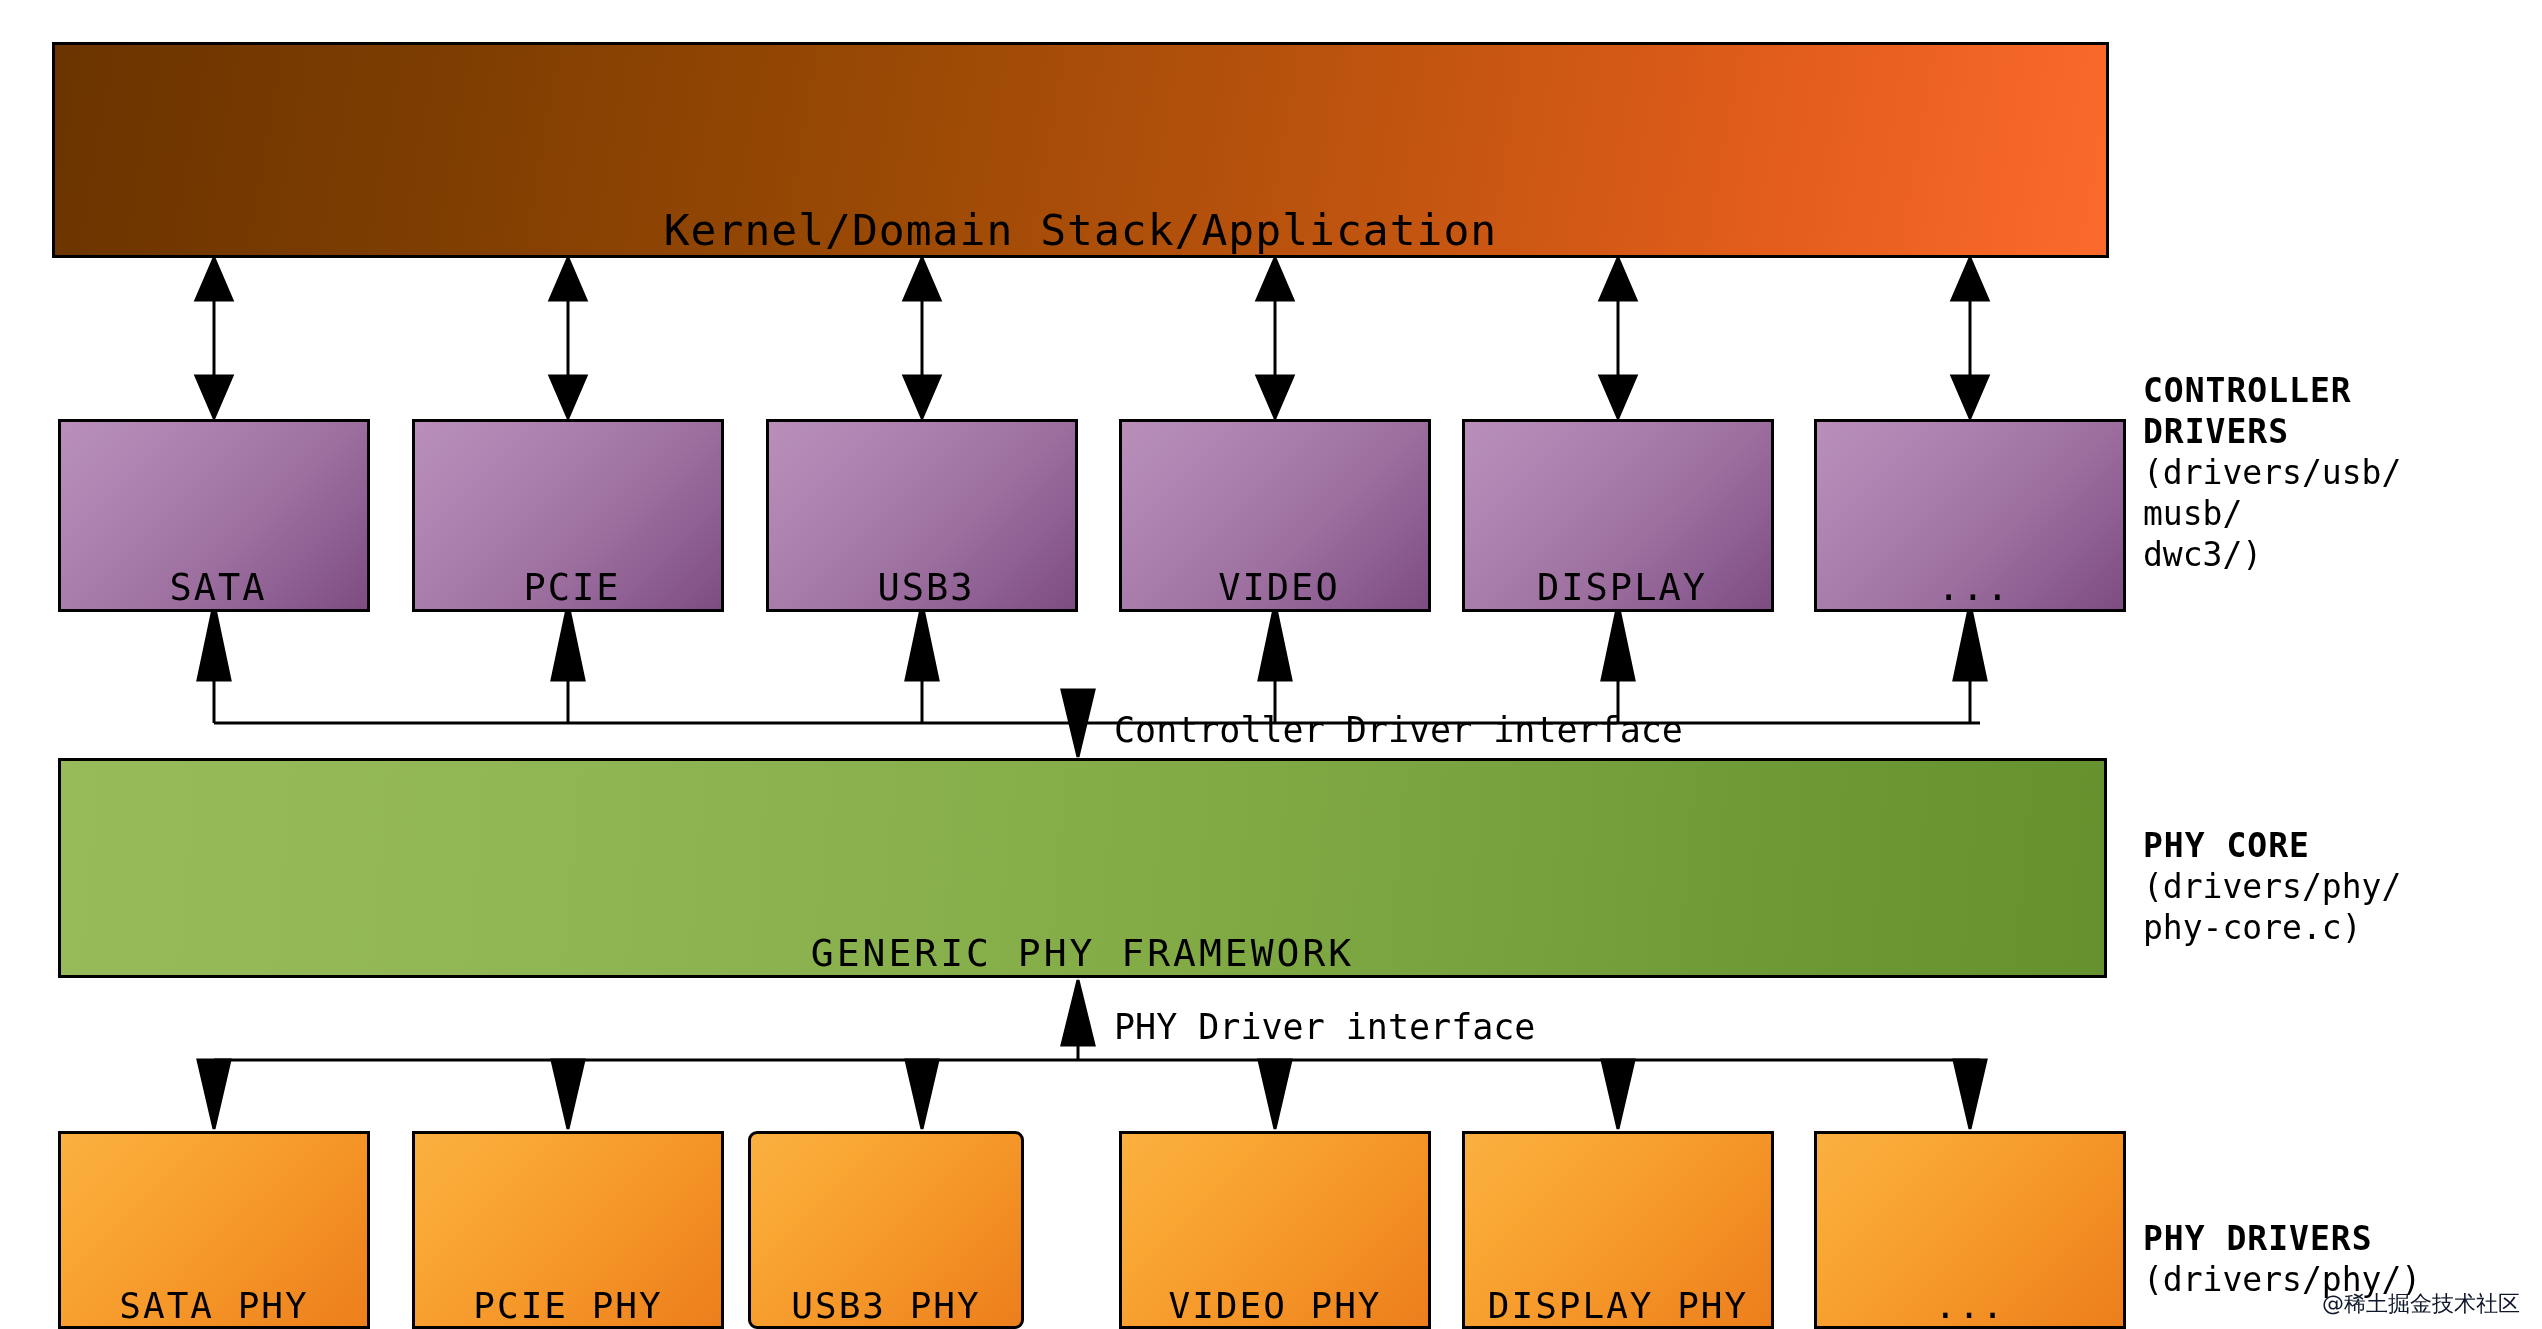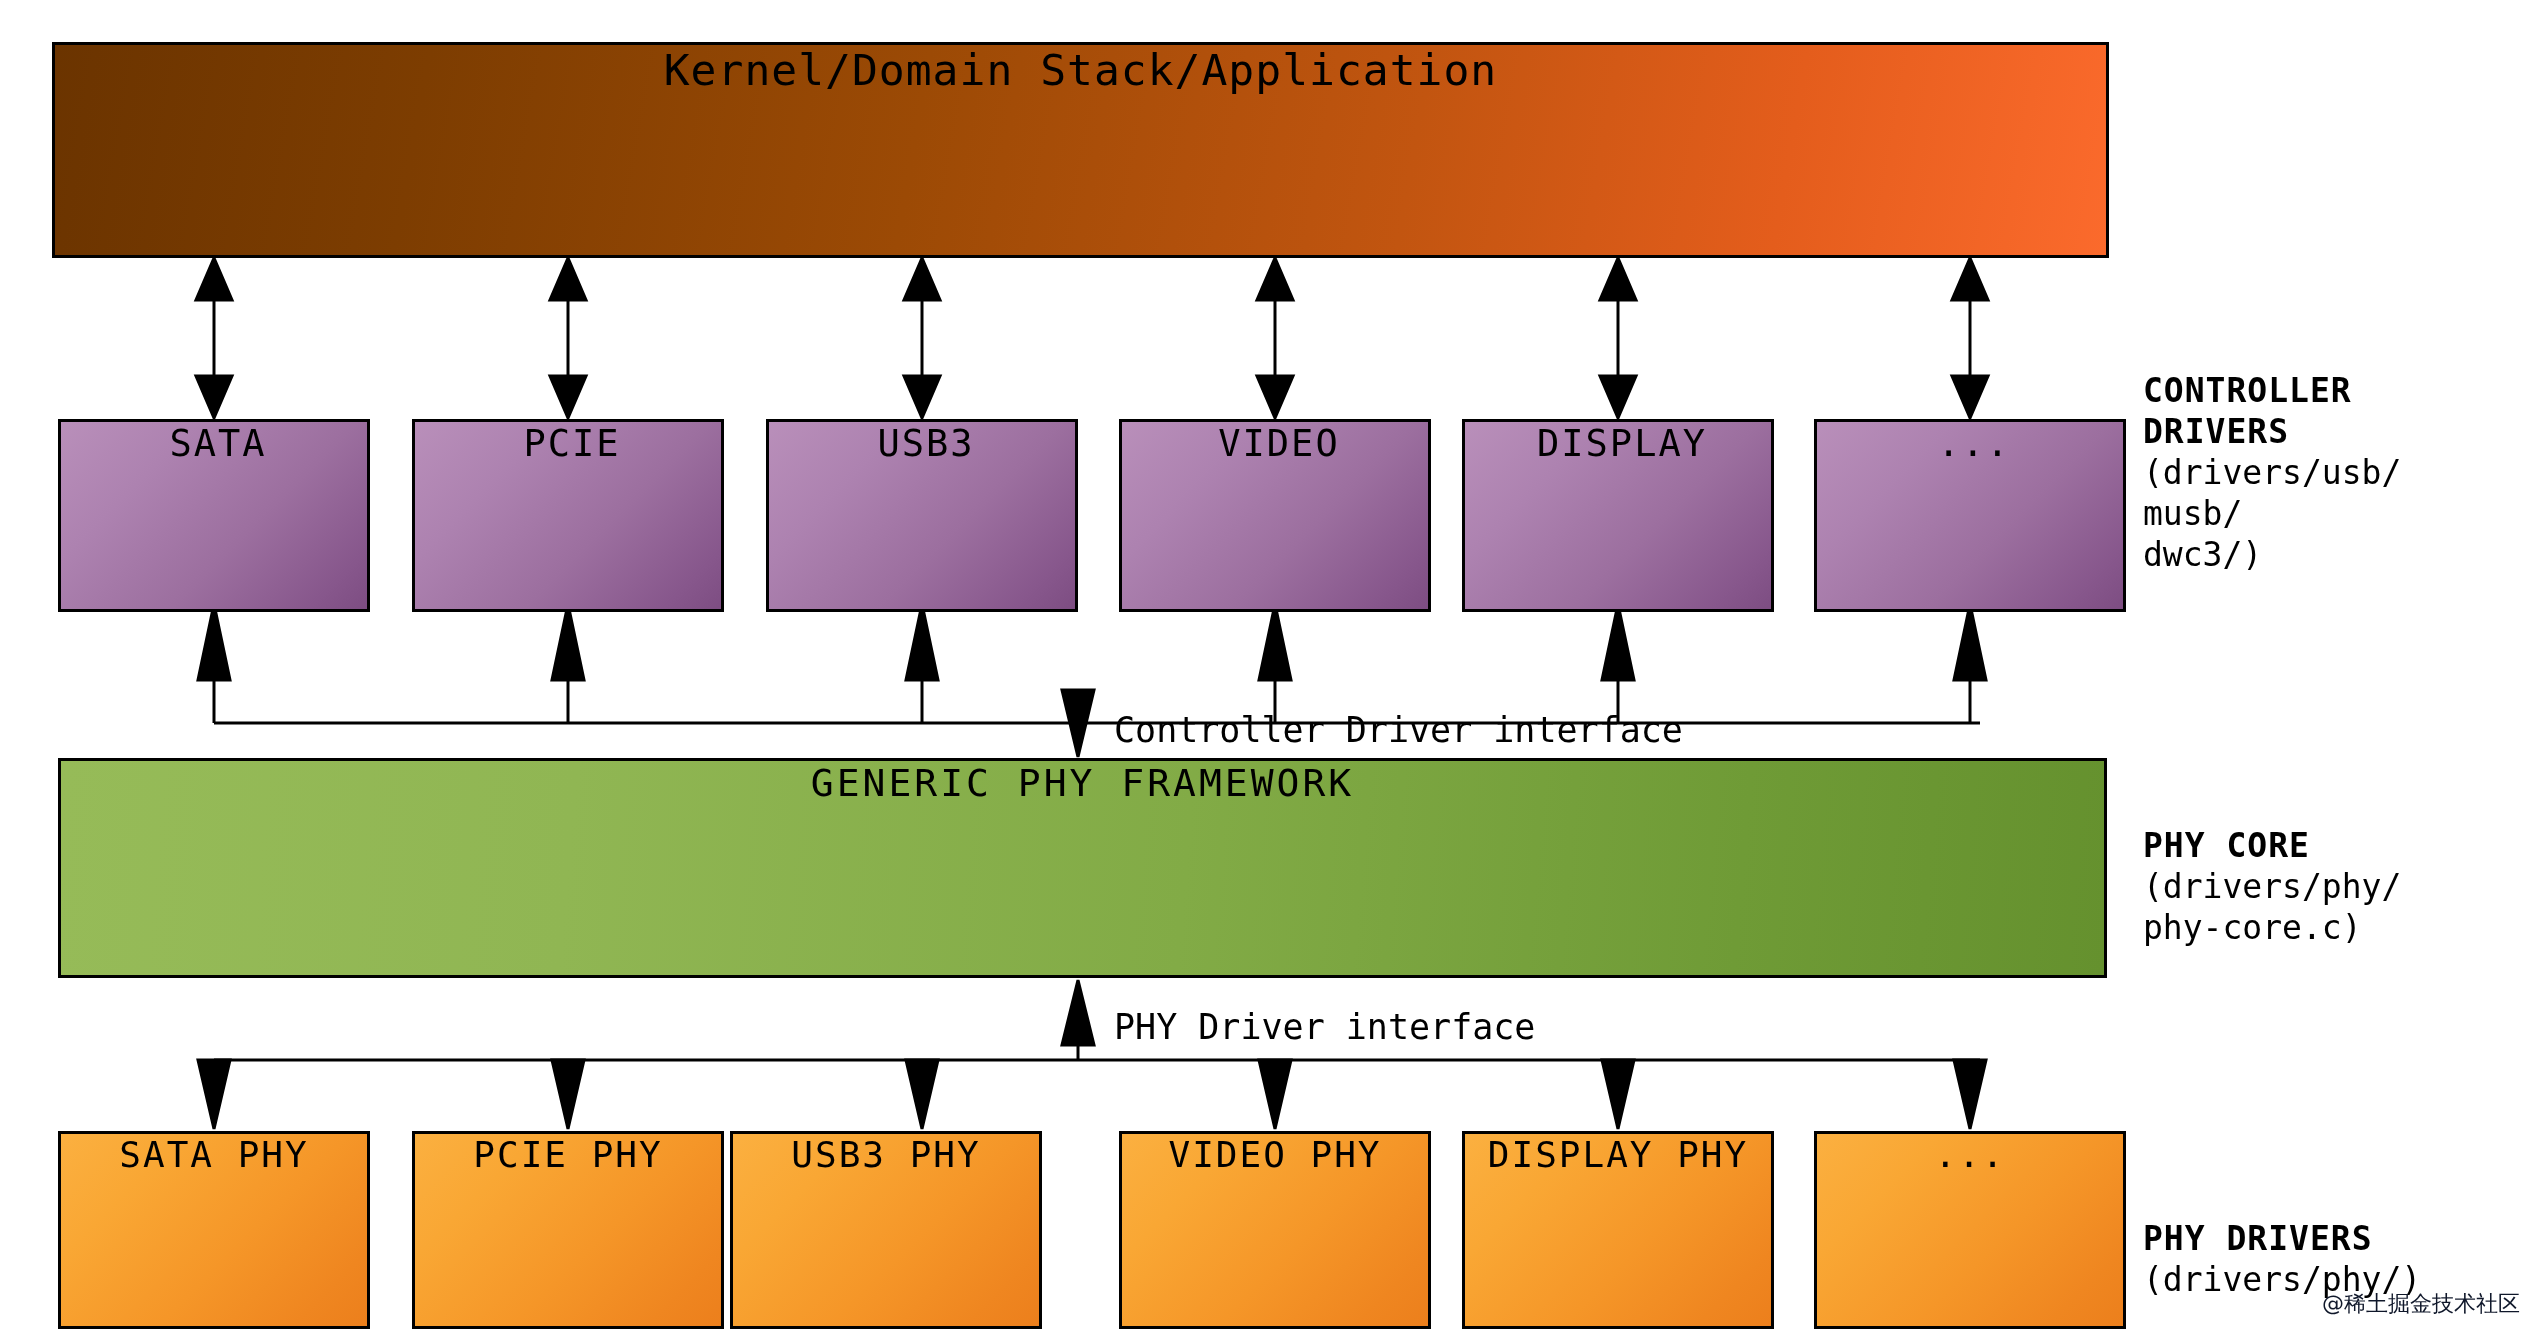--- a/index.html
+++ b/index.html
@@ -7,21 +7,21 @@
     width:2542px;height:1329px;position:relative;overflow:hidden;
     font-family:"DejaVu Sans Mono","Liberation Mono",monospace;
   }
   .stage{position:absolute;left:0;top:0;width:2542px;height:1329px;}
 
   
   .box{
     position:absolute;
     border:3px solid #000;
     box-sizing:border-box;
-    display:flex;align-items:flex-start;justify-content:center;
+    display:flex;align-items:flex-end;justify-content:center;
     color:#000;
     white-space:nowrap;
   }
 
   
   .banner{
     left:52px;top:42px;width:2057px;height:216px;
     background:linear-gradient(100deg,#6b3400 0%,#7d3d01 18%,#9c4a05 42%,#c25510 66%,#e45d1c 84%,#fb6a2c 100%);
     font-size:43px;letter-spacing:1px;
   }
@@ -48,21 +48,21 @@
 
   
   .phy{
     top:1131px;height:198px;
     background:linear-gradient(135deg,#fbb040 0%,#f9a734 25%,#f59628 58%,#ef8620 85%,#ec7f1c 100%);
     font-size:36px;letter-spacing:2px;
     overflow:visible;
   }
   .phy.p0{left:58px;width:312px;}
   .phy.p1{left:412px;width:312px;}
-  .phy.p2{left:730px;width:312px;}
+  .phy.p2{left:748px;width:276px;border-radius:9px;}
   .phy.p3{left:1119px;width:312px;}
   .phy.p4{left:1462px;width:312px;}
   .phy.p5{left:1814px;width:312px;}
   .phy .lbl{display:block;}
 
   
   .side{position:absolute;font-size:33px;line-height:41px;color:#000;white-space:pre;}
   .side b{font-weight:bold;letter-spacing:1px;}
   .side .path{font-weight:normal;}
   .side-ctrl{left:2143px;top:370px;}

